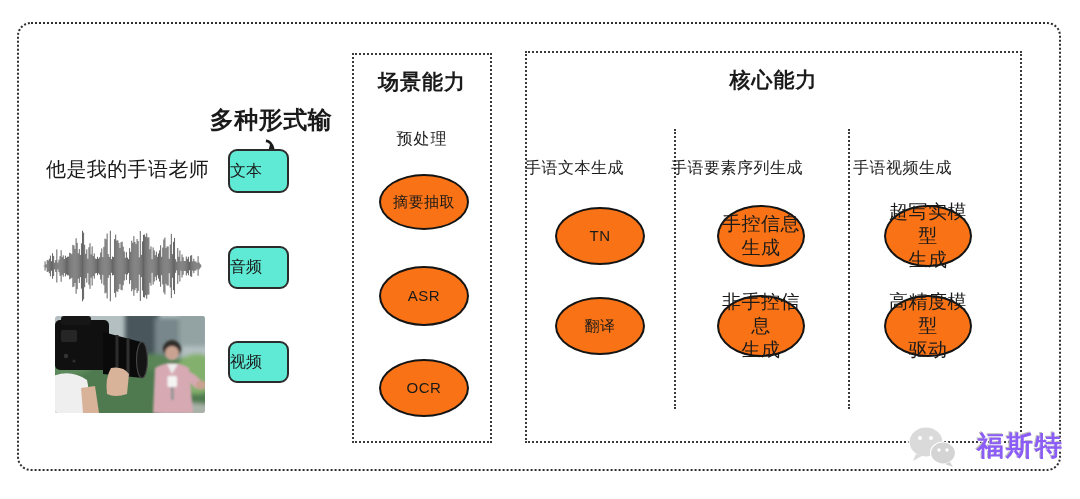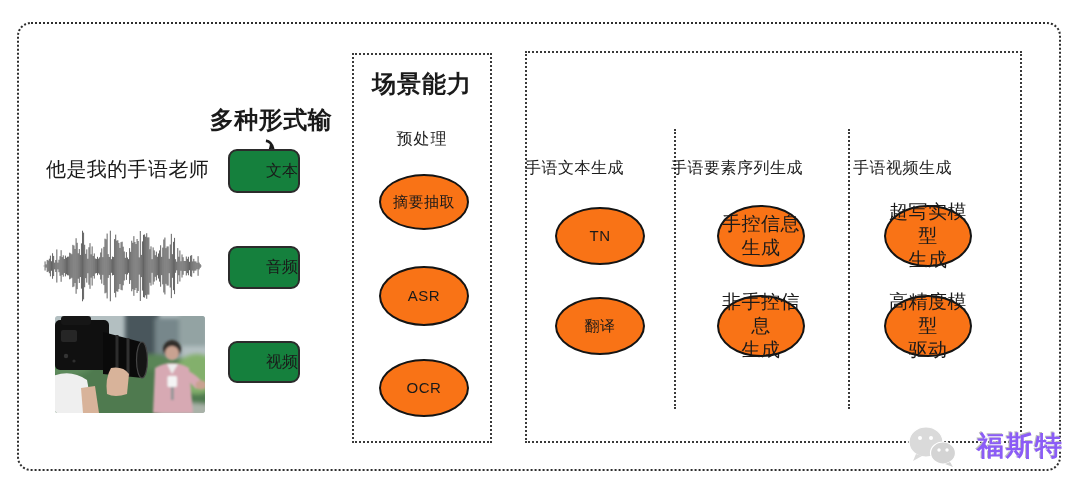--- a/index.html
+++ b/index.html
@@ -9,33 +9,33 @@
   .outer-border{position:absolute;left:17px;top:22px;width:1040px;height:445px;
     border:2px dotted #2e2e2e;border-radius:14px;}
 
   
   .input-header{position:absolute;left:206px;top:104px;width:130px;text-align:center;
     font-size:24px;font-weight:bold;letter-spacing:.5px;}
   .sample-text{position:absolute;left:46px;top:156px;width:170px;
     font-size:20px;letter-spacing:.4px;white-space:nowrap;}
   .waveform-svg{position:absolute;left:42px;top:228px;}
   .photo-svg{position:absolute;left:55px;top:316px;border-radius:2px;}
-  .input-box{position:absolute;left:228px;width:72px;height:42px;
-    border:2px solid #2b2b2b;border-radius:9px;display:flex;align-items:center;justify-content:flex-end;
-    font-size:16px;background:#15803d;box-sizing:border-box;}
+  .input-box{position:absolute;left:228px;width:61px;height:42px;
+    border:2px solid #2b2b2b;border-radius:9px;display:flex;align-items:center;justify-content:flex-start;
+    font-size:16px;background:#5eead4;box-sizing:border-box;}
   .input-box.b1{top:149px;height:44px;}
   .input-box.b2{top:246px;height:43px;}
   .input-box.b3{top:341px;}
 
   
   .cap-box{position:absolute;border:2px dotted #3a3a3a;background:transparent;box-sizing:border-box;}
   .scene-box{left:352px;top:53px;width:140px;height:390px;}
   .core-box{left:525px;top:51px;width:497px;height:392px;}
   .box-title{position:absolute;left:0;top:13px;width:100%;text-align:center;
-    font-size:24px;font-weight:bold;letter-spacing:1px;}
+    font-size:21px;font-weight:bold;letter-spacing:1px;}
   .sub-label{position:absolute;width:100%;text-align:center;font-size:16px;letter-spacing:1px;}
   .scene-sub{top:74px;}
   .col-header{position:absolute;top:105px;width:150px;font-size:16px;
     letter-spacing:.5px;white-space:nowrap;}
   .col-h1{left:-2px;}
   .col-h2{left:144px;}
   .col-h3{left:326px;}
   .divider{position:absolute;top:76px;height:280px;width:0;border-left:2px dotted #3a3a3a;}
   .div1{left:147px;}
   .div2{left:321px;}
@@ -146,20 +146,21 @@
     </div>
     <div class="ellipse se2">
       <span>ASR</span>
     </div>
     <div class="ellipse se3">
       <span>OCR</span>
     </div>
   </div>
 
   <div class="cap-box core-box">
+    <div class="box-title">核心能力</div>
     <div class="divider div1"></div>
     <div class="divider div2"></div>
 
     <div class="col-header col-h1">手语文本生成</div>
     <div class="col-header col-h2">手语要素序列生成</div>
     <div class="col-header col-h3">手语视频生成</div>
 
     <div class="ellipse ce c1r1">
       <span>TN</span>
     </div>

